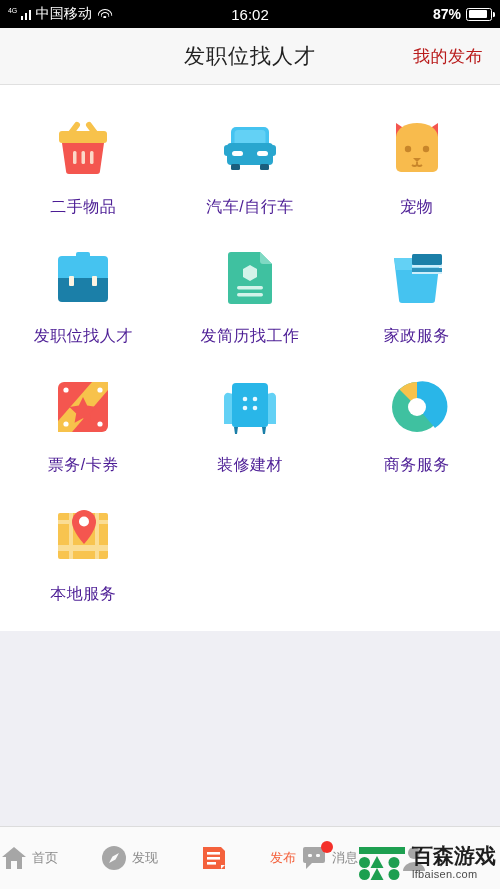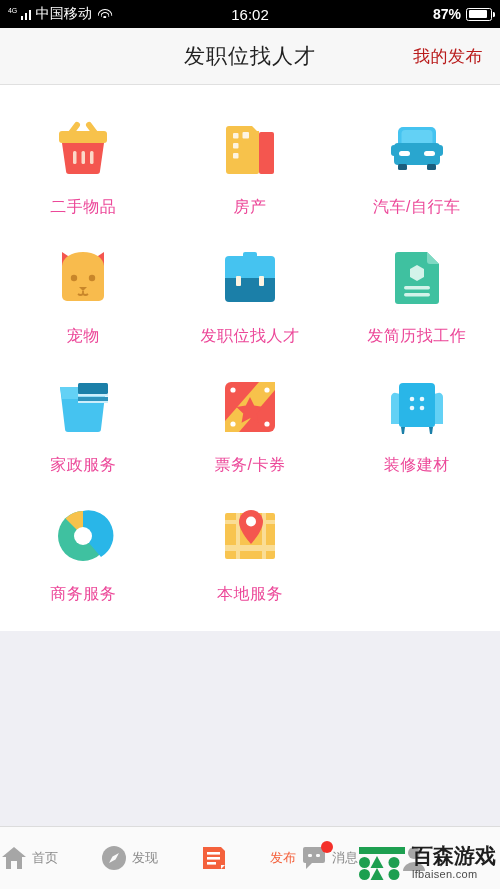--- a/index.html
+++ b/index.html
@@ -52,21 +52,21 @@
   }
 
   
   .grid-panel{background:#fff; padding:14px 0 16px;}
   .grid{display:grid; grid-template-columns:repeat(3,1fr);}
   .cell{
     display:flex; flex-direction:column; align-items:center;
     padding:13px 0 10px; cursor:pointer;
   }
   .icon-wrap{width:74px; height:74px; display:flex; align-items:center; justify-content:center;}
-  .cell-label{margin-top:11px; font-size:16px; color:#ec4899; letter-spacing:.5px;}
+  .cell-label{margin-top:11px; font-size:16px; color:#4c1d95; letter-spacing:.5px;}
 
   
   .filler{flex:1; background:#efeff4;}
 
   
   .tabbar{
     position:absolute; left:0; right:0; bottom:0; height:63px;
     background:#fafafa; border-top:1px solid #dcdcdc;
     display:flex; align-items:center;
   }
@@ -133,33 +133,20 @@
      <rect x="22" y="34" width="3.5" height="13" rx="1.5" fill="#fbd9c9"></rect>
      <rect x="30.5" y="34" width="3.5" height="13" rx="1.5" fill="#fbd9c9"></rect>
      <rect x="39" y="34" width="3.5" height="13" rx="1.5" fill="#fbd9c9"></rect>
    </svg>
         </div>
         <div class="cell-label">二手物品</div>
       </div>
       <div class="cell">
         <div class="icon-wrap">
           <svg viewBox="0 0 64 64" width="64" height="64">
-     <path d="M8 12 a3 3 0 0 1 3 -3 H34 l5 5 H41 V55 a2 2 0 0 1 -2 2 H11 a3 3 0 0 1 -3 -3 Z" fill="#f7c24b"></path>
-     <rect x="41" y="15" width="15" height="42" rx="2" fill="#f4564f"></rect>
-     <rect x="15" y="16" width="5.5" height="5.5" rx="1" fill="#fdf4e2"></rect>
-     <rect x="24.5" y="15" width="6.5" height="6.5" rx="1" fill="#fdf4e2"></rect>
-     <rect x="15" y="26" width="5.5" height="5.5" rx="1" fill="#fdf4e2"></rect>
-     <rect x="15" y="36" width="5.5" height="5.5" rx="1" fill="#fdf4e2"></rect>
-   </svg>
-        </div>
-        <div class="cell-label">房产</div>
-      </div>
-      <div class="cell">
-        <div class="icon-wrap">
-          <svg viewBox="0 0 64 64" width="64" height="64">
      <rect x="13" y="10" width="38" height="22" rx="5" fill="#45c3f0"></rect>
      <rect x="16.5" y="13" width="31" height="16" rx="3.5" fill="#63d1f5"></rect>
      <rect x="9" y="26" width="46" height="22" rx="4" fill="#29a6cf"></rect>
      <rect x="6" y="28" width="6" height="11" rx="3" fill="#29a6cf"></rect>
      <rect x="52" y="28" width="6" height="11" rx="3" fill="#29a6cf"></rect>
      <rect x="14" y="34" width="11" height="5" rx="2.5" fill="#ffffff"></rect>
      <rect x="39" y="34" width="11" height="5" rx="2.5" fill="#ffffff"></rect>
      <rect x="13" y="47" width="9" height="6" rx="1.5" fill="#1b5e7e"></rect>
      <rect x="42" y="47" width="9" height="6" rx="1.5" fill="#1b5e7e"></rect>
    </svg>

